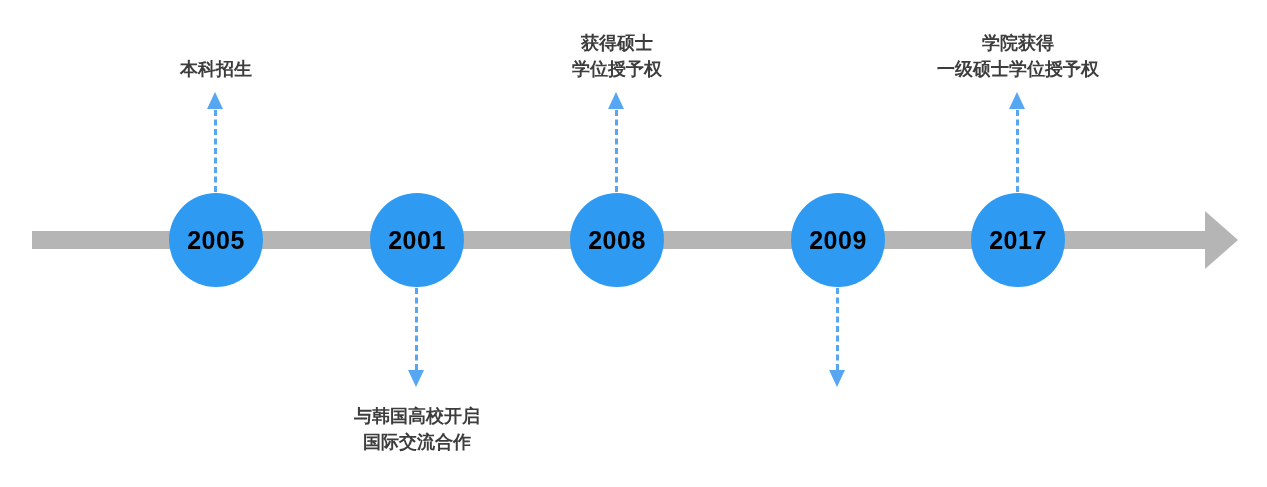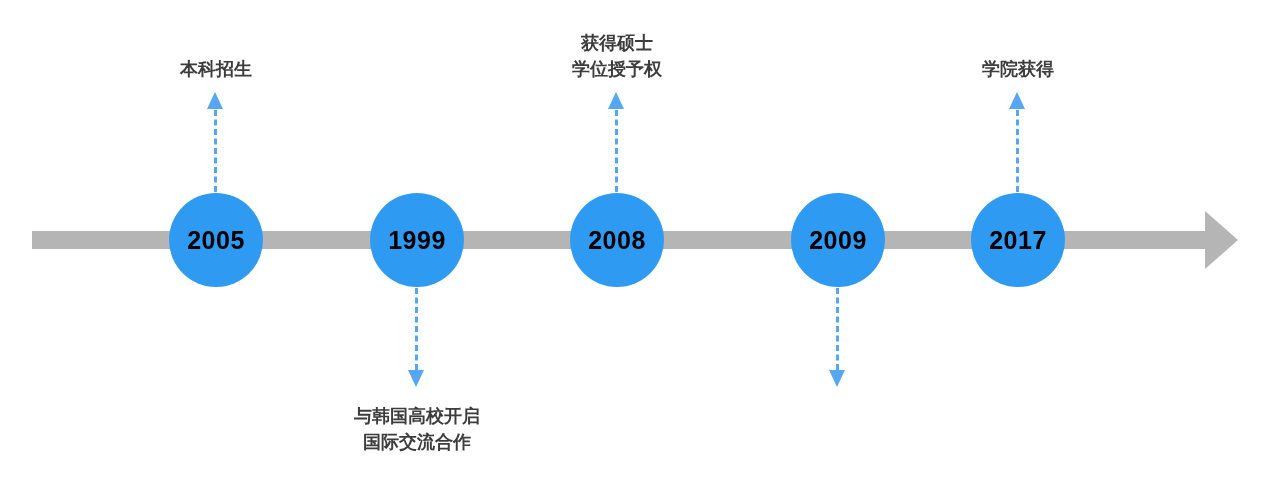--- a/index.html
+++ b/index.html
@@ -114,21 +114,21 @@
     </div>
     <div class="arrow-tip up"></div>
     <div class="connector up"></div>
     <div class="node">
       <span>2005</span>
     </div>
   </div>
 
   <div class="milestone m1">
     <div class="node">
-      <span>1999</span>
+      <span>2001</span>
     </div>
     <div class="connector down"></div>
     <div class="arrow-tip down"></div>
     <div class="label bottom">
       <div>与韩国高校开启</div>
       <div>国际交流合作</div>
     </div>
   </div>
 
   <div class="milestone m2">
@@ -147,20 +147,21 @@
     <div class="node">
       <span>2009</span>
     </div>
     <div class="connector down"></div>
     <div class="arrow-tip down"></div>
   </div>
 
   <div class="milestone m4">
     <div class="label top">
       <div>学院获得</div>
+      <div>一级硕士学位授予权</div>
     </div>
     <div class="arrow-tip up"></div>
     <div class="connector up"></div>
     <div class="node">
       <span>2017</span>
     </div>
   </div>
 
 </div>
 

